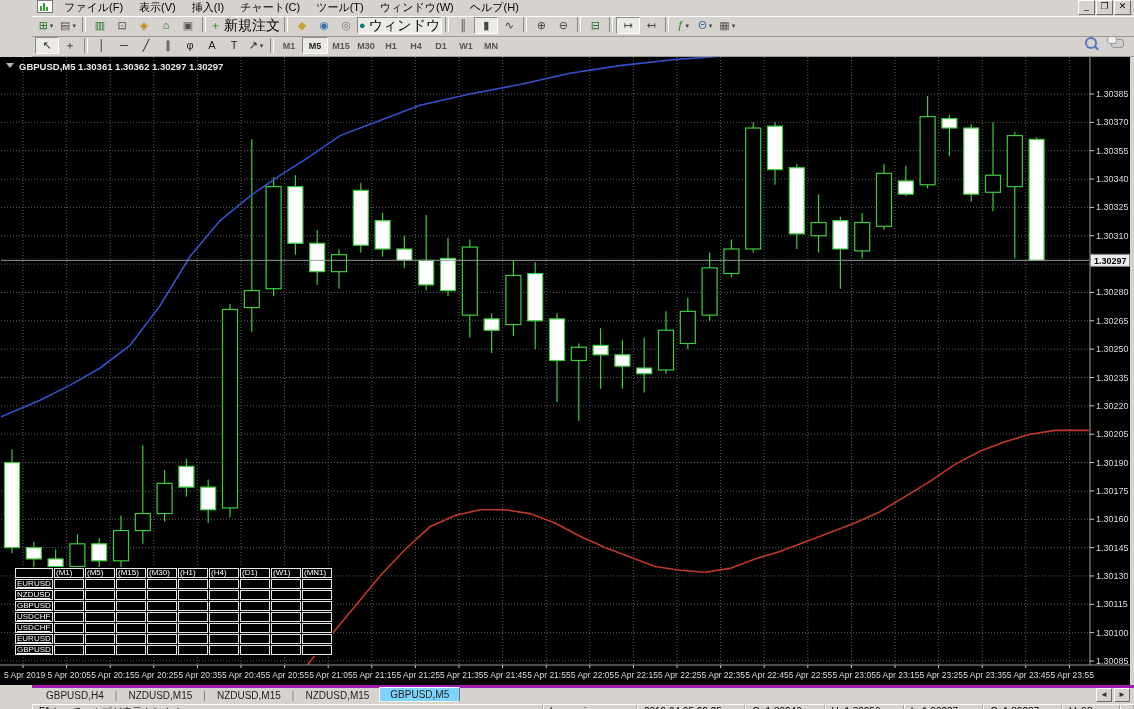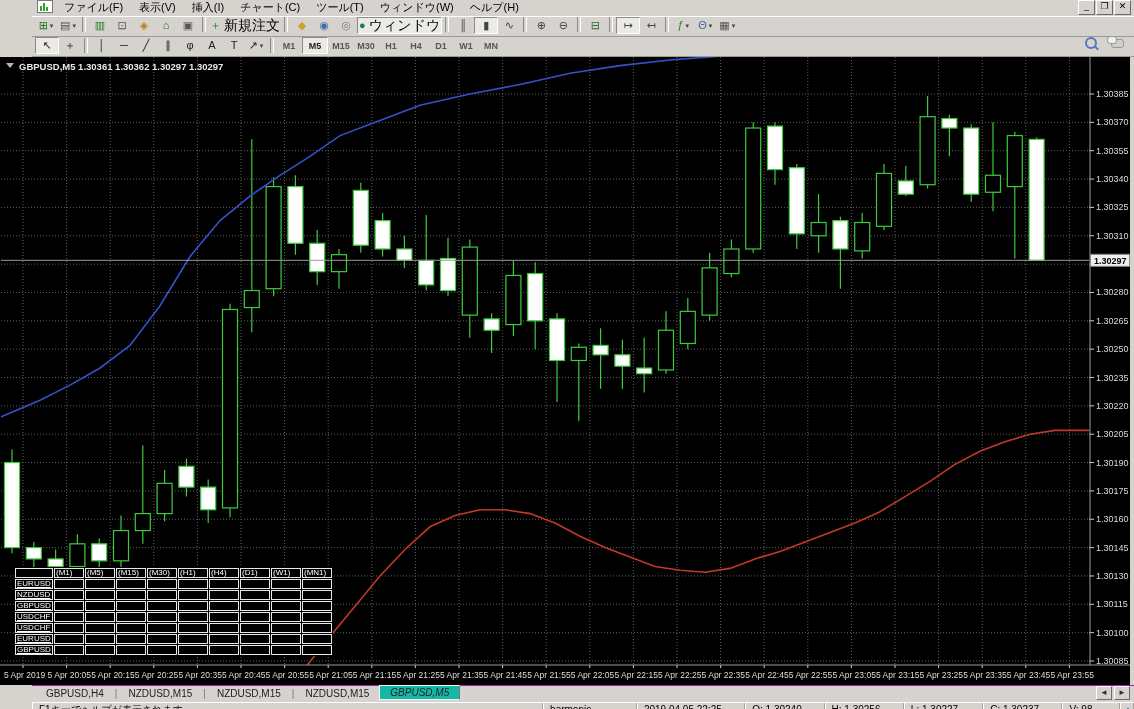--- a/index.html
+++ b/index.html
@@ -28,23 +28,23 @@
   .mag{width:8px;height:8px;border:2px solid #5577bb;border-radius:50%;position:relative;}
   .mag::after{content:"";position:absolute;width:5px;height:2px;background:#5577bb;transform:rotate(45deg);right:-4px;bottom:-2px;}
   .chat{width:11px;height:7px;background:#cfcfcf;border:1px solid #999;border-radius:3px;position:relative;}
   .chat::before{content:"";position:absolute;width:8px;height:6px;background:#efefef;border:1px solid #999;border-radius:3px;left:-5px;top:-4px;}
   #chartwrap{position:relative;width:1130px;height:628px;background:#000;}
   #chart-svg{position:absolute;left:0;top:0;}
   .qtable{position:absolute;left:14px;top:510px;border-collapse:separate;border-spacing:1px;background:#000;}
   .qtable td,.qtable th{border:1px solid #e8e8e8;background:#000;color:#fff;font-size:8px;font-weight:normal;
         height:8px;padding:0 1px;text-align:left;line-height:8px;}
   .qtable th{width:26px;} .qtable td.rowlbl{width:34px;text-decoration:underline;}
-  .tabbar{height:16px;font-size:10px;border-top:1px solid #a21caf;padding-left:4px;}
+  .tabbar{height:16px;font-size:10px;border-top:3px solid #a21caf;padding-left:4px;}
   .tab{padding:1px 10px;color:#222;}
-  .tab.active{background:#14b8a6;border:1px solid;border-color:#fff #777 #f4f2ec #fff;position:relative;top:-1px;font-style:italic;}
+  .tab.active{background:#7dd3fc;border:1px solid;border-color:#fff #777 #f4f2ec #fff;position:relative;top:-1px;}
   .tabsep{color:#777;padding:0 1px;}
   .tabnav{margin-left:auto;display:flex;gap:2px;padding-right:4px;}
   .tabnav span{font-size:8px;color:#333;width:14px;height:12px;text-align:center;line-height:12px;
         background:#d6d3ce;border:1px solid;border-color:#fff #6b6b6b #6b6b6b #fff;}
   .statusbar{height:15px;font-size:10px;color:#000;border-top:1px solid #fff;}
   .stcell{padding:0 6px;border-right:1px solid #a8a49c;border-left:1px solid #fff;white-space:nowrap;
           overflow:hidden;height:13px;line-height:13px;}
   .st-help{width:548px;} .st-profile{width:88px;} .st-dt{width:104px;}
   .st-o,.st-h,.st-l,.st-c{width:72px;} .st-v{width:48px;}
   .st-kb{flex:1;display:flex;align-items:center;gap:3px;}

